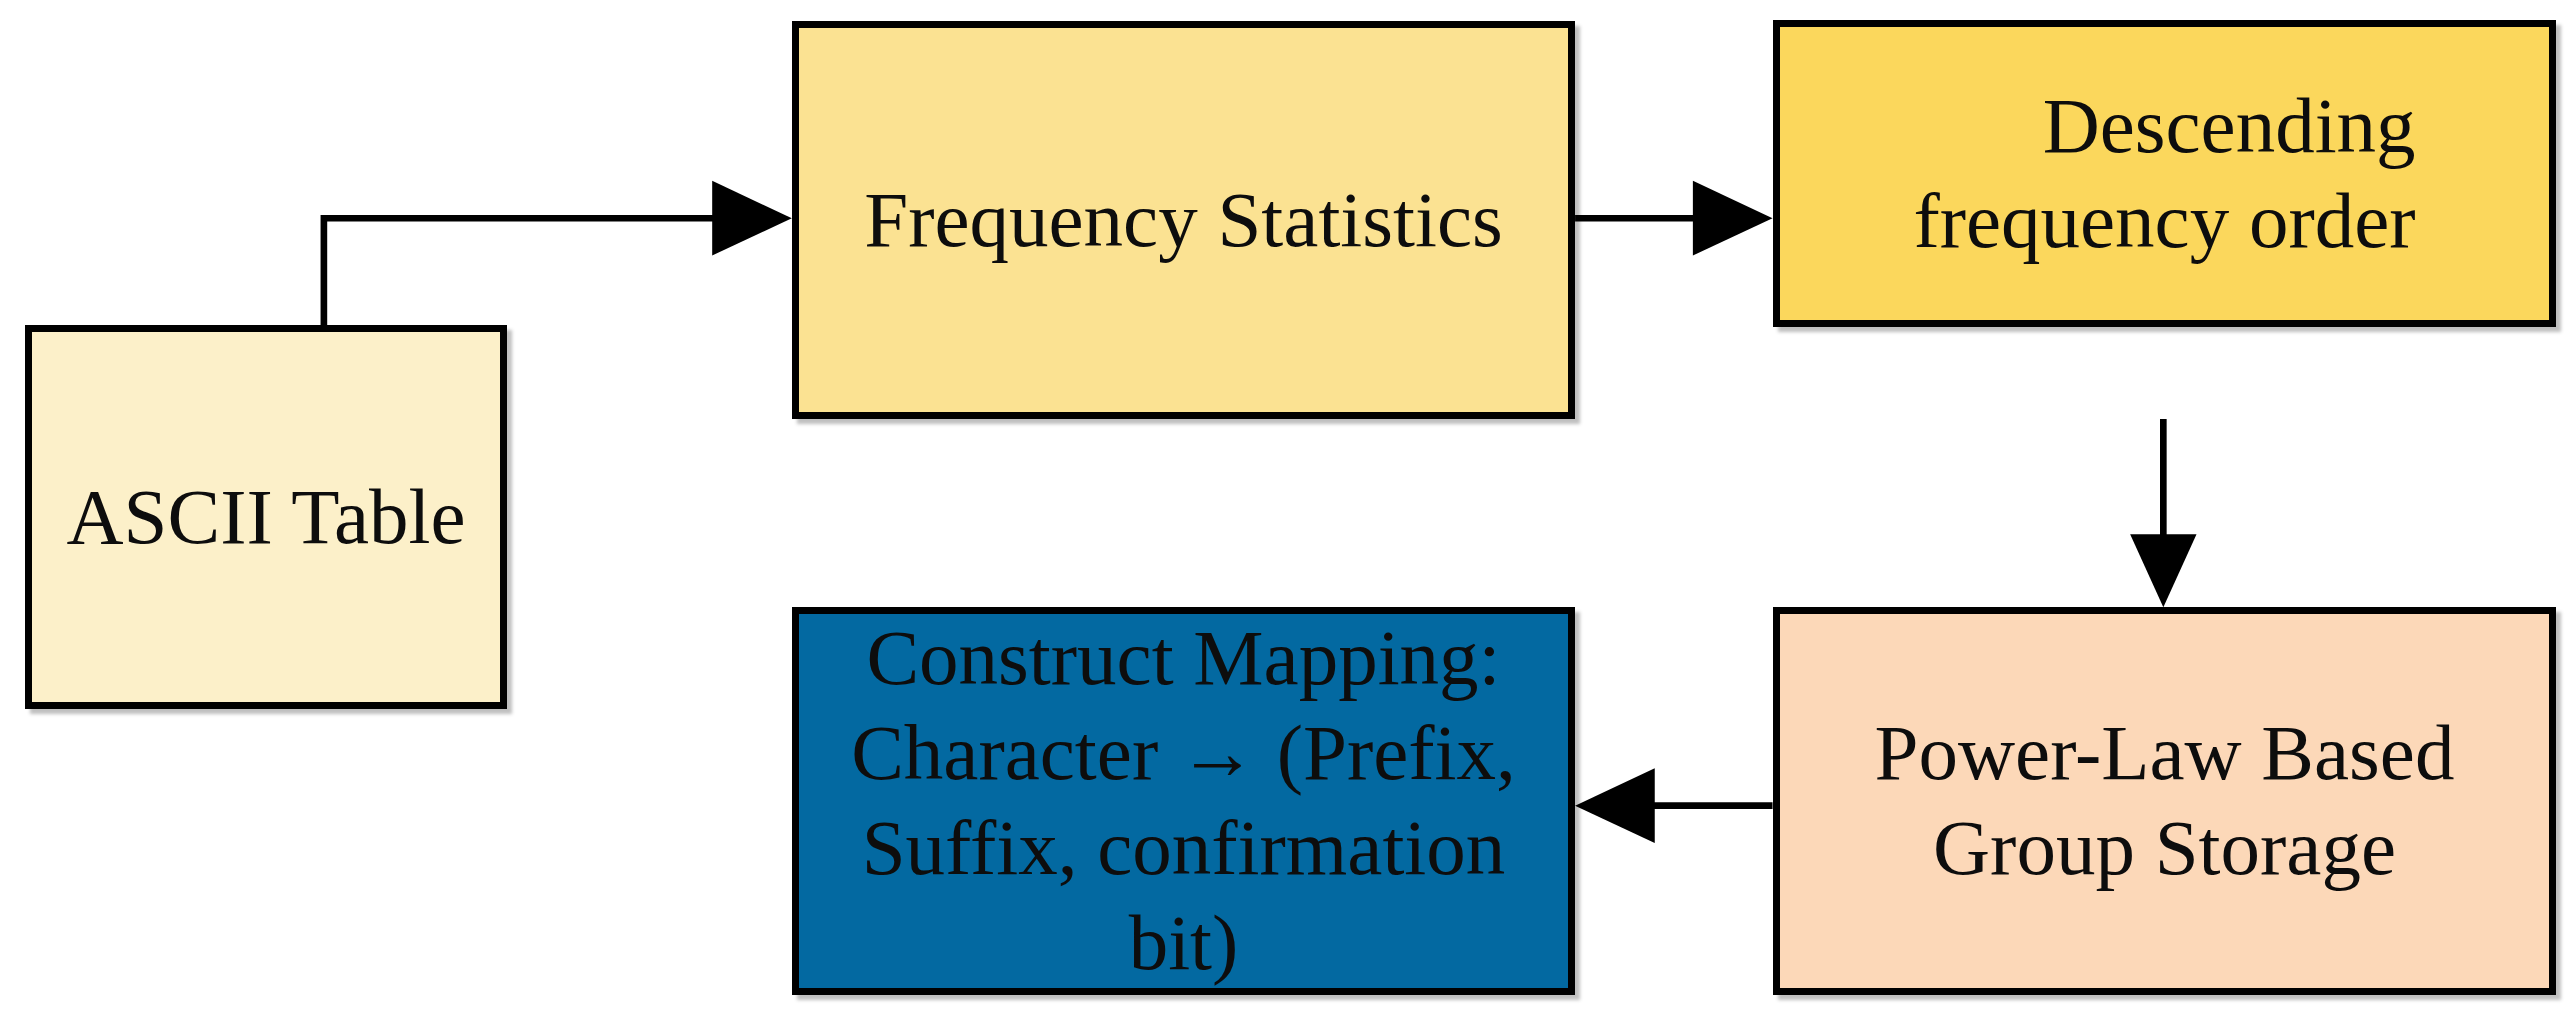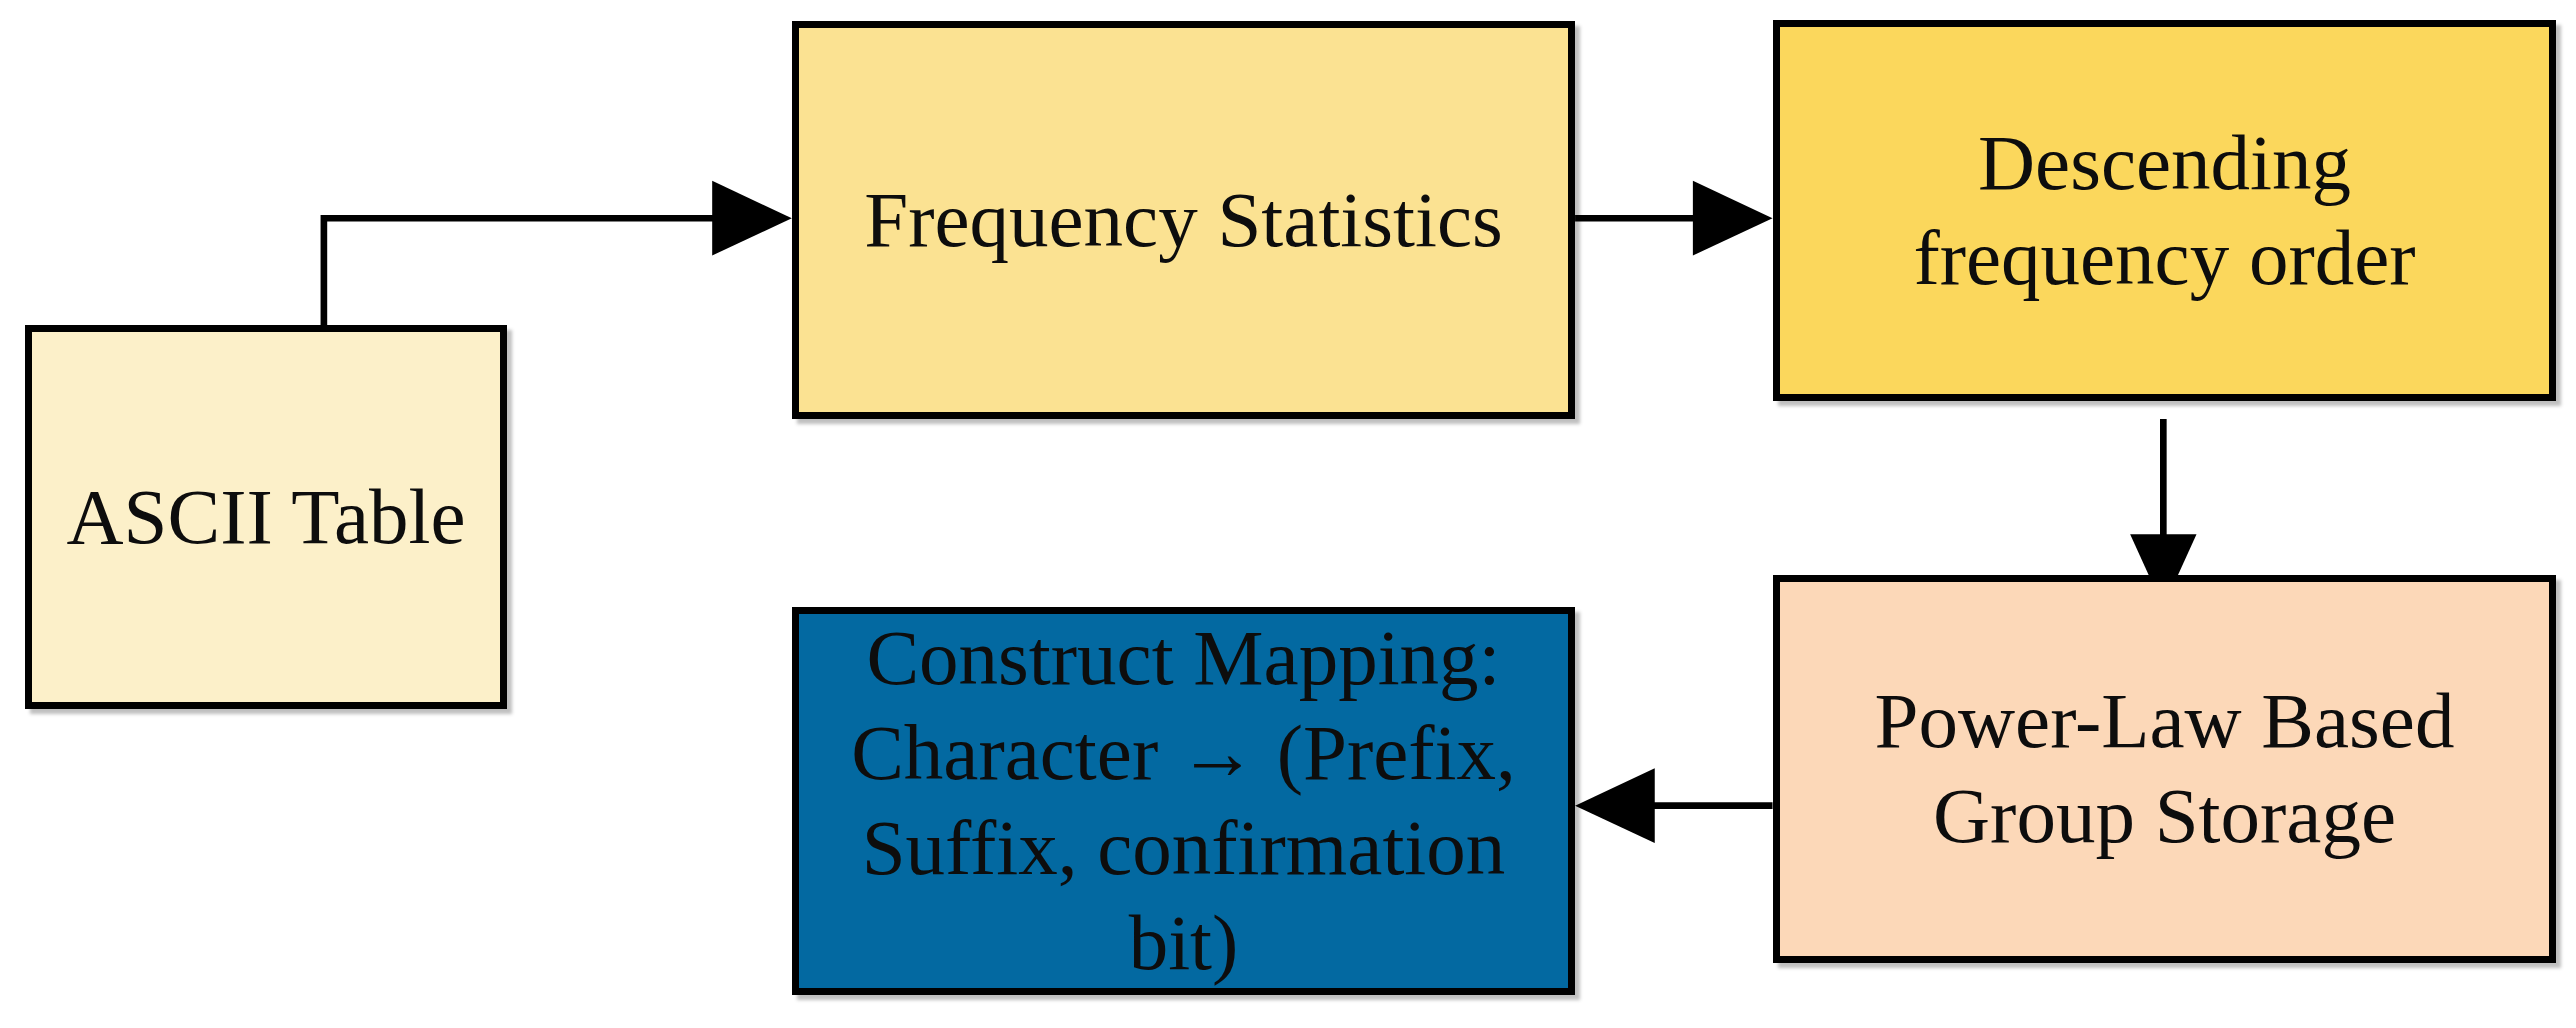--- a/index.html
+++ b/index.html
@@ -31,22 +31,22 @@
     justify-content: center;
     text-align: center;
     white-space: pre-line;
     font-size: 79px;
     line-height: 1.2;
     color: #0d0d0d;
     box-shadow: 5px 5px 3.3px rgba(0,0,0,0.25);
   }
   .node-ascii     { left: 25px;   top: 325px; width: 482px; height: 384px; background: #FCF0C9; }
   .node-freq      { left: 792px;  top: 21px;  width: 783px; height: 398px; background: #FBE292; }
-  .node-desc      { left: 1773px; top: 20px;  width: 783px; height: 381px; background: #FBD75C; }
-  .node-power     { left: 1773px; top: 575px; width: 783px; height: 388px; background: #FCD8B8; align-items: center; }
+  .node-desc      { left: 1773px; top: 20px;  width: 783px; height: 307px; background: #FBD75C; text-align: right; }
+  .node-power     { left: 1773px; top: 607px; width: 783px; height: 388px; background: #FCD8B8; align-items: center; }
   .node-construct { left: 792px;  top: 607px; width: 783px; height: 388px; background: #0369a1; }
   .edge-line {
     stroke: #000000;
     stroke-width: 8;
     fill: none;
   }
   .edge-head {
     fill: #000000;
     stroke: none;
   }

